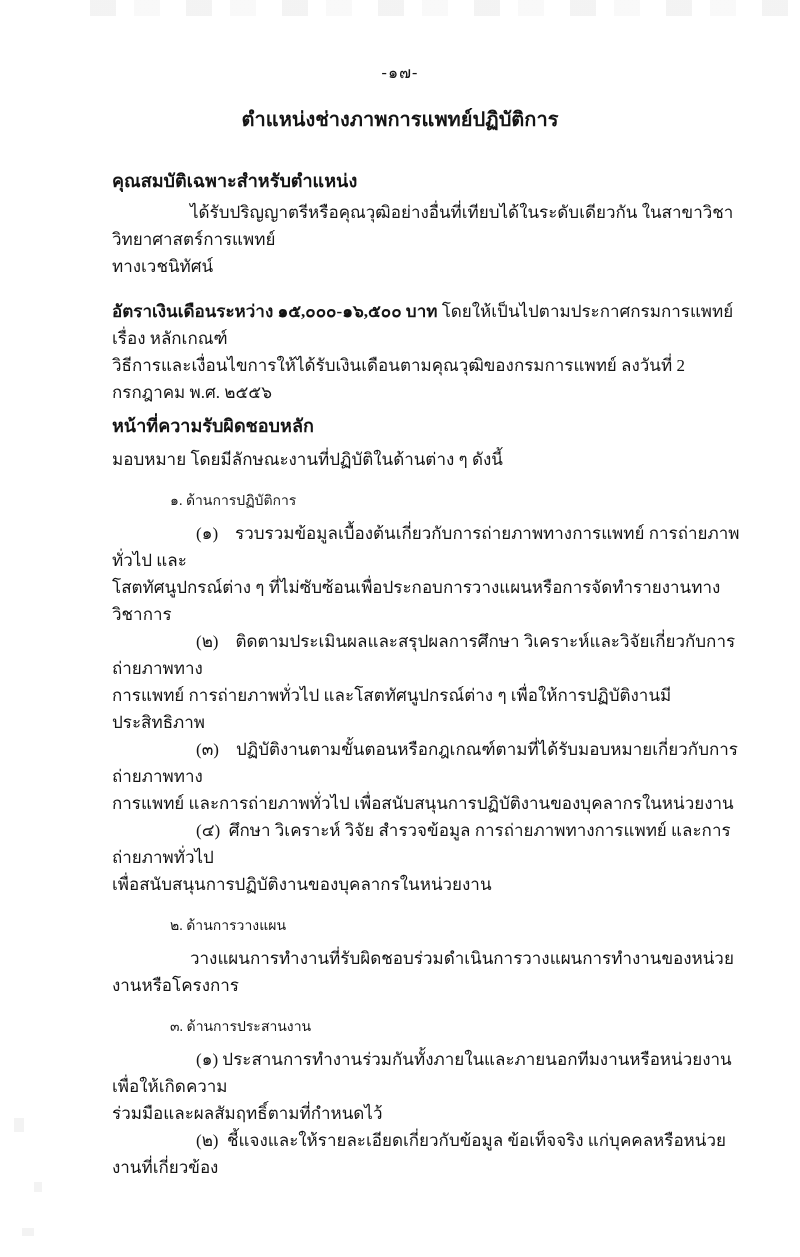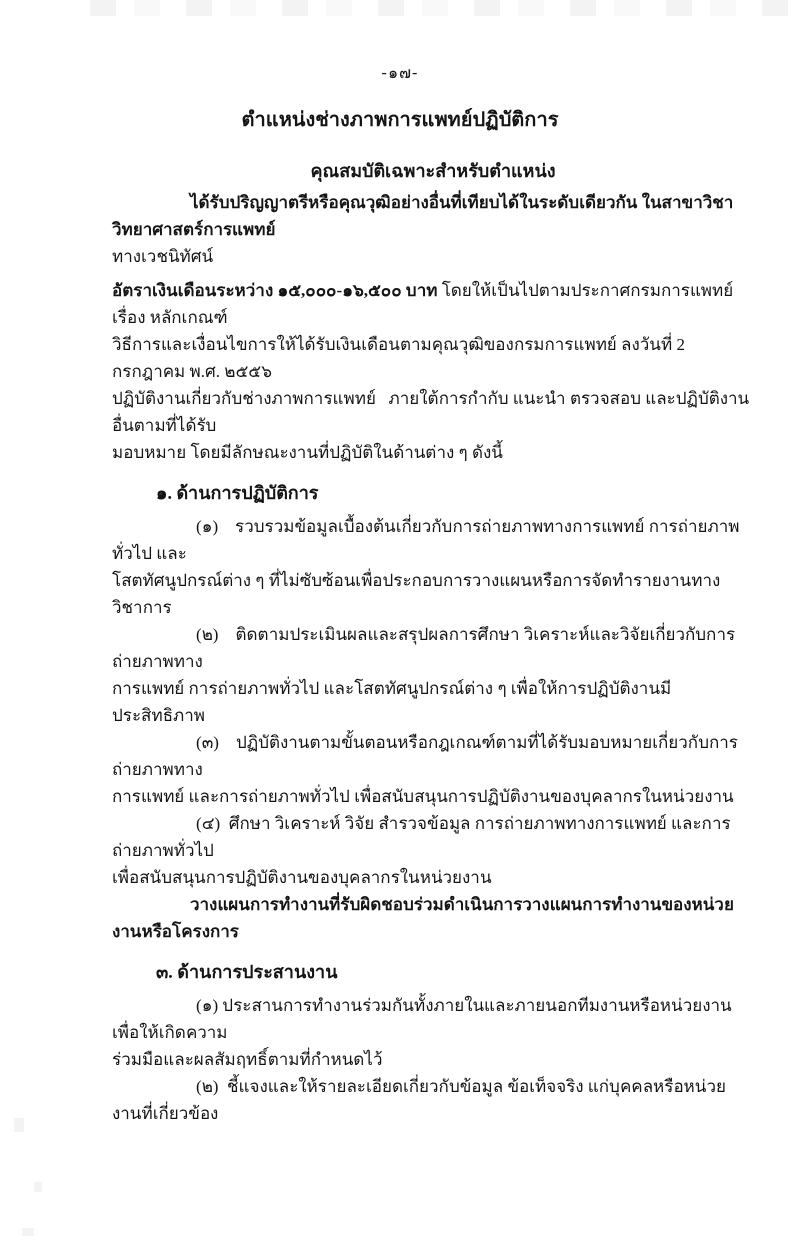--- a/index.html
+++ b/index.html
@@ -49,31 +49,31 @@
     font-size: 17px;
     line-height: 27px;
   }
   .line { white-space: pre-wrap; }
   .h-main {
     font-size: 18px;
     font-weight: bold;
     line-height: 27px;
     margin: 0;
   }
-  .h-qualification { margin-top: 25px; margin-bottom: 4px; text-align: center; }
+  .h-qualification { margin-top: 35px; margin-bottom: 4px; }
   .h-responsibilities { margin-top: 9px; margin-bottom: 6px; }
   .sec-heading {
-    font-size: 18px;
-    font-weight: bold;
+    font-size: 14px;
+    font-weight: normal;
     line-height: 27px;
-    margin: 14px 0 6px 44px;
+    margin: 14px 0 6px 58px;
   }
-  .indent-para { text-indent: 78px; font-weight: bold; }
+  .indent-para { text-indent: 78px; }
   .indent-item { text-indent: 84px; }
-  .salary-block { margin-top: 7px; }
+  .salary-block { margin-top: 18px; }
   .block-gap { margin-top: 7px; }
   .bold { font-weight: bold; }
 </style>
 </head>
 <body>
 
 <div class="page">
 
   <div class="scan-noise-top"></div>
   <div class="scan-speck speck-a"></div>
@@ -86,33 +86,34 @@
 
   <div class="content">
 
     <h2 class="h-main h-qualification">คุณสมบัติเฉพาะสำหรับตำแหน่ง</h2>
     <div class="line indent-para">ได้รับปริญญาตรีหรือคุณวุฒิอย่างอื่นที่เทียบได้ในระดับเดียวกัน ในสาขาวิชาวิทยาศาสตร์การแพทย์</div>
     <div class="line">ทางเวชนิทัศน์</div>
 
     <div class="line salary-block"><span class="bold">อัตราเงินเดือนระหว่าง ๑๕,๐๐๐-๑๖,๕๐๐ บาท</span><span> โดยให้เป็นไปตามประกาศกรมการแพทย์ เรื่อง หลักเกณฑ์</span></div>
     <div class="line">วิธีการและเงื่อนไขการให้ได้รับเงินเดือนตามคุณวุฒิของกรมการแพทย์ ลงวันที่ 2 กรกฎาคม พ.ศ. ๒๕๕๖</div>
 
-    <div class="line">ปฏิบัติงานเกี่ยวกับช่างภาพการแพทย์   ภายใต้การกำกับ แนะนำ ตรวจสอบ และปฏิบัติงานอื่นตามที่ได้รับ</div>
+    <h2 class="h-main h-responsibilities block-gap">หน้าที่ความรับผิดชอบหลัก</h2>
     <div class="line">มอบหมาย โดยมีลักษณะงานที่ปฏิบัติในด้านต่าง ๆ ดังนี้</div>
 
     <h3 class="sec-heading">๑. ด้านการปฏิบัติการ</h3>
     <div class="line indent-item">(๑)    รวบรวมข้อมูลเบื้องต้นเกี่ยวกับการถ่ายภาพทางการแพทย์ การถ่ายภาพทั่วไป และ</div>
     <div class="line">โสตทัศนูปกรณ์ต่าง ๆ ที่ไม่ซับซ้อนเพื่อประกอบการวางแผนหรือการจัดทำรายงานทางวิชาการ</div>
     <div class="line indent-item">(๒)    ติดตามประเมินผลและสรุปผลการศึกษา วิเคราะห์และวิจัยเกี่ยวกับการถ่ายภาพทาง</div>
     <div class="line">การแพทย์ การถ่ายภาพทั่วไป และโสตทัศนูปกรณ์ต่าง ๆ เพื่อให้การปฏิบัติงานมีประสิทธิภาพ</div>
     <div class="line indent-item">(๓)    ปฏิบัติงานตามขั้นตอนหรือกฎเกณฑ์ตามที่ได้รับมอบหมายเกี่ยวกับการถ่ายภาพทาง</div>
     <div class="line">การแพทย์ และการถ่ายภาพทั่วไป เพื่อสนับสนุนการปฏิบัติงานของบุคลากรในหน่วยงาน</div>
     <div class="line indent-item">(๔)  ศึกษา วิเคราะห์ วิจัย สำรวจข้อมูล การถ่ายภาพทางการแพทย์ และการถ่ายภาพทั่วไป</div>
     <div class="line">เพื่อสนับสนุนการปฏิบัติงานของบุคลากรในหน่วยงาน</div>
 
+    <h3 class="sec-heading">๒. ด้านการวางแผน</h3>
     <div class="line indent-para">วางแผนการทำงานที่รับผิดชอบร่วมดำเนินการวางแผนการทำงานของหน่วยงานหรือโครงการ</div>
 
     <h3 class="sec-heading">๓. ด้านการประสานงาน</h3>
     <div class="line indent-item">(๑) ประสานการทำงานร่วมกันทั้งภายในและภายนอกทีมงานหรือหน่วยงาน เพื่อให้เกิดความ</div>
     <div class="line">ร่วมมือและผลสัมฤทธิ์ตามที่กำหนดไว้</div>
     <div class="line indent-item">(๒)  ชี้แจงและให้รายละเอียดเกี่ยวกับข้อมูล ข้อเท็จจริง แก่บุคคลหรือหน่วยงานที่เกี่ยวข้อง</div>
 
   </div>
 </div>
 

